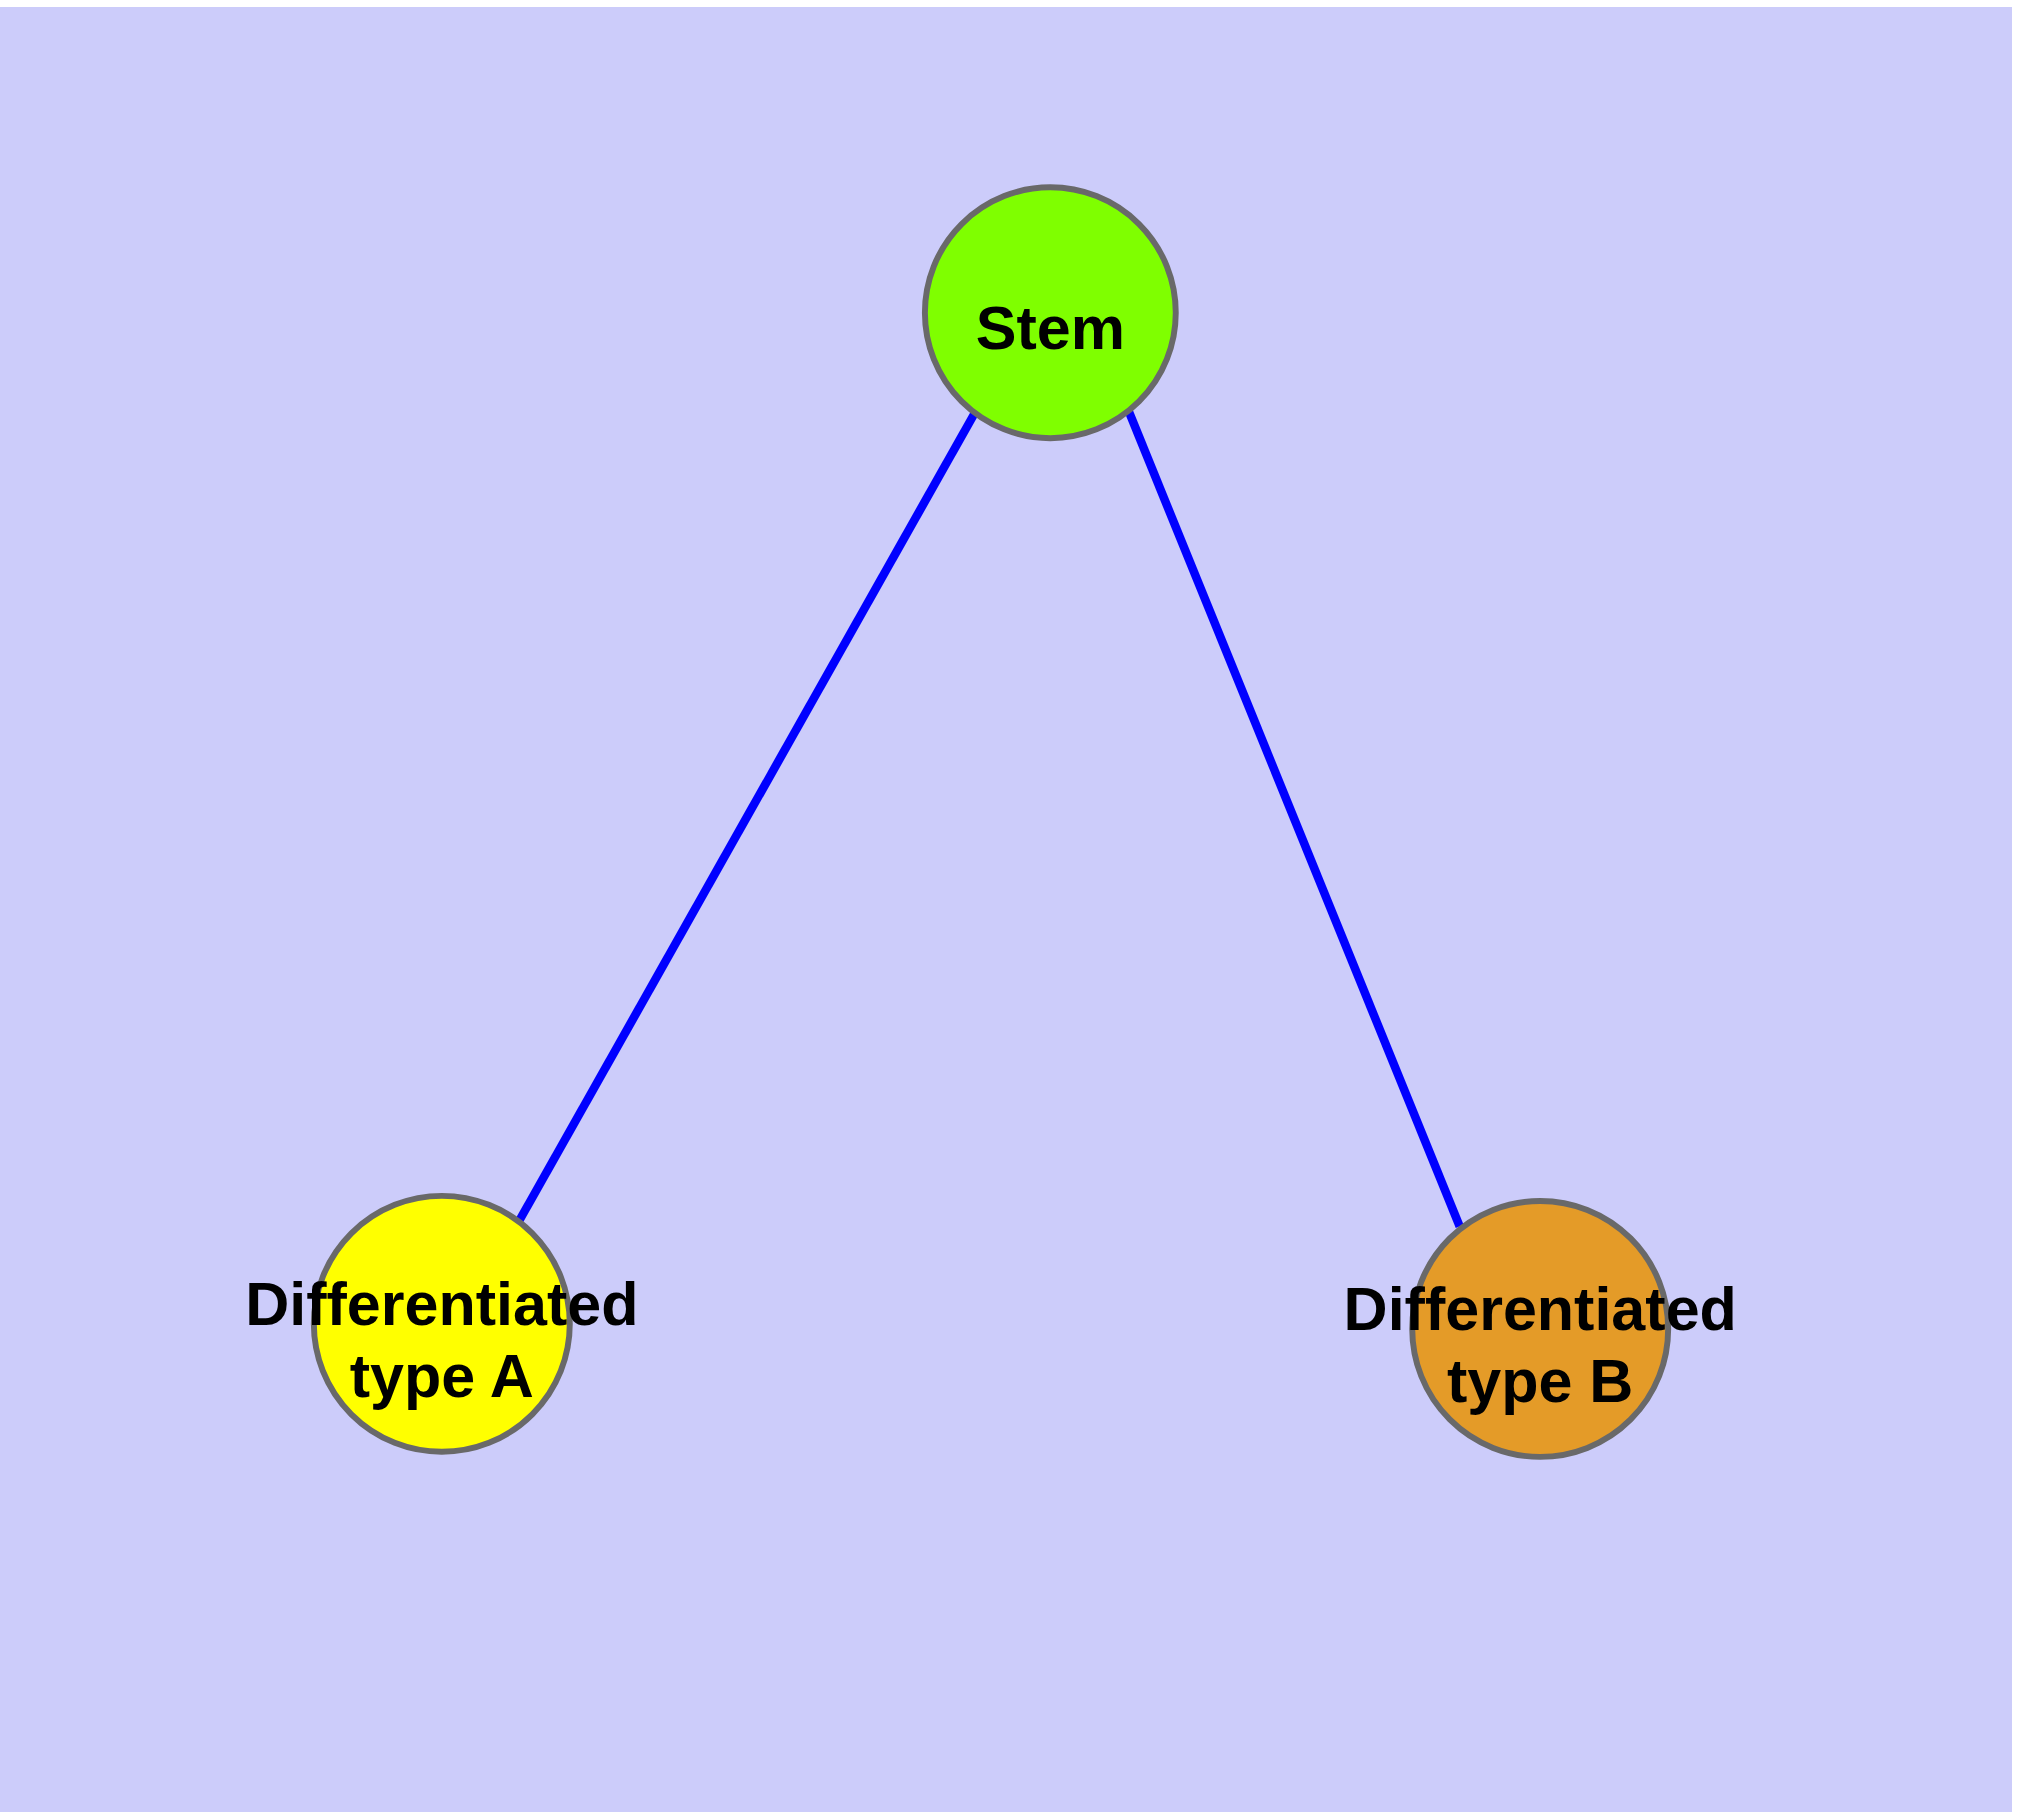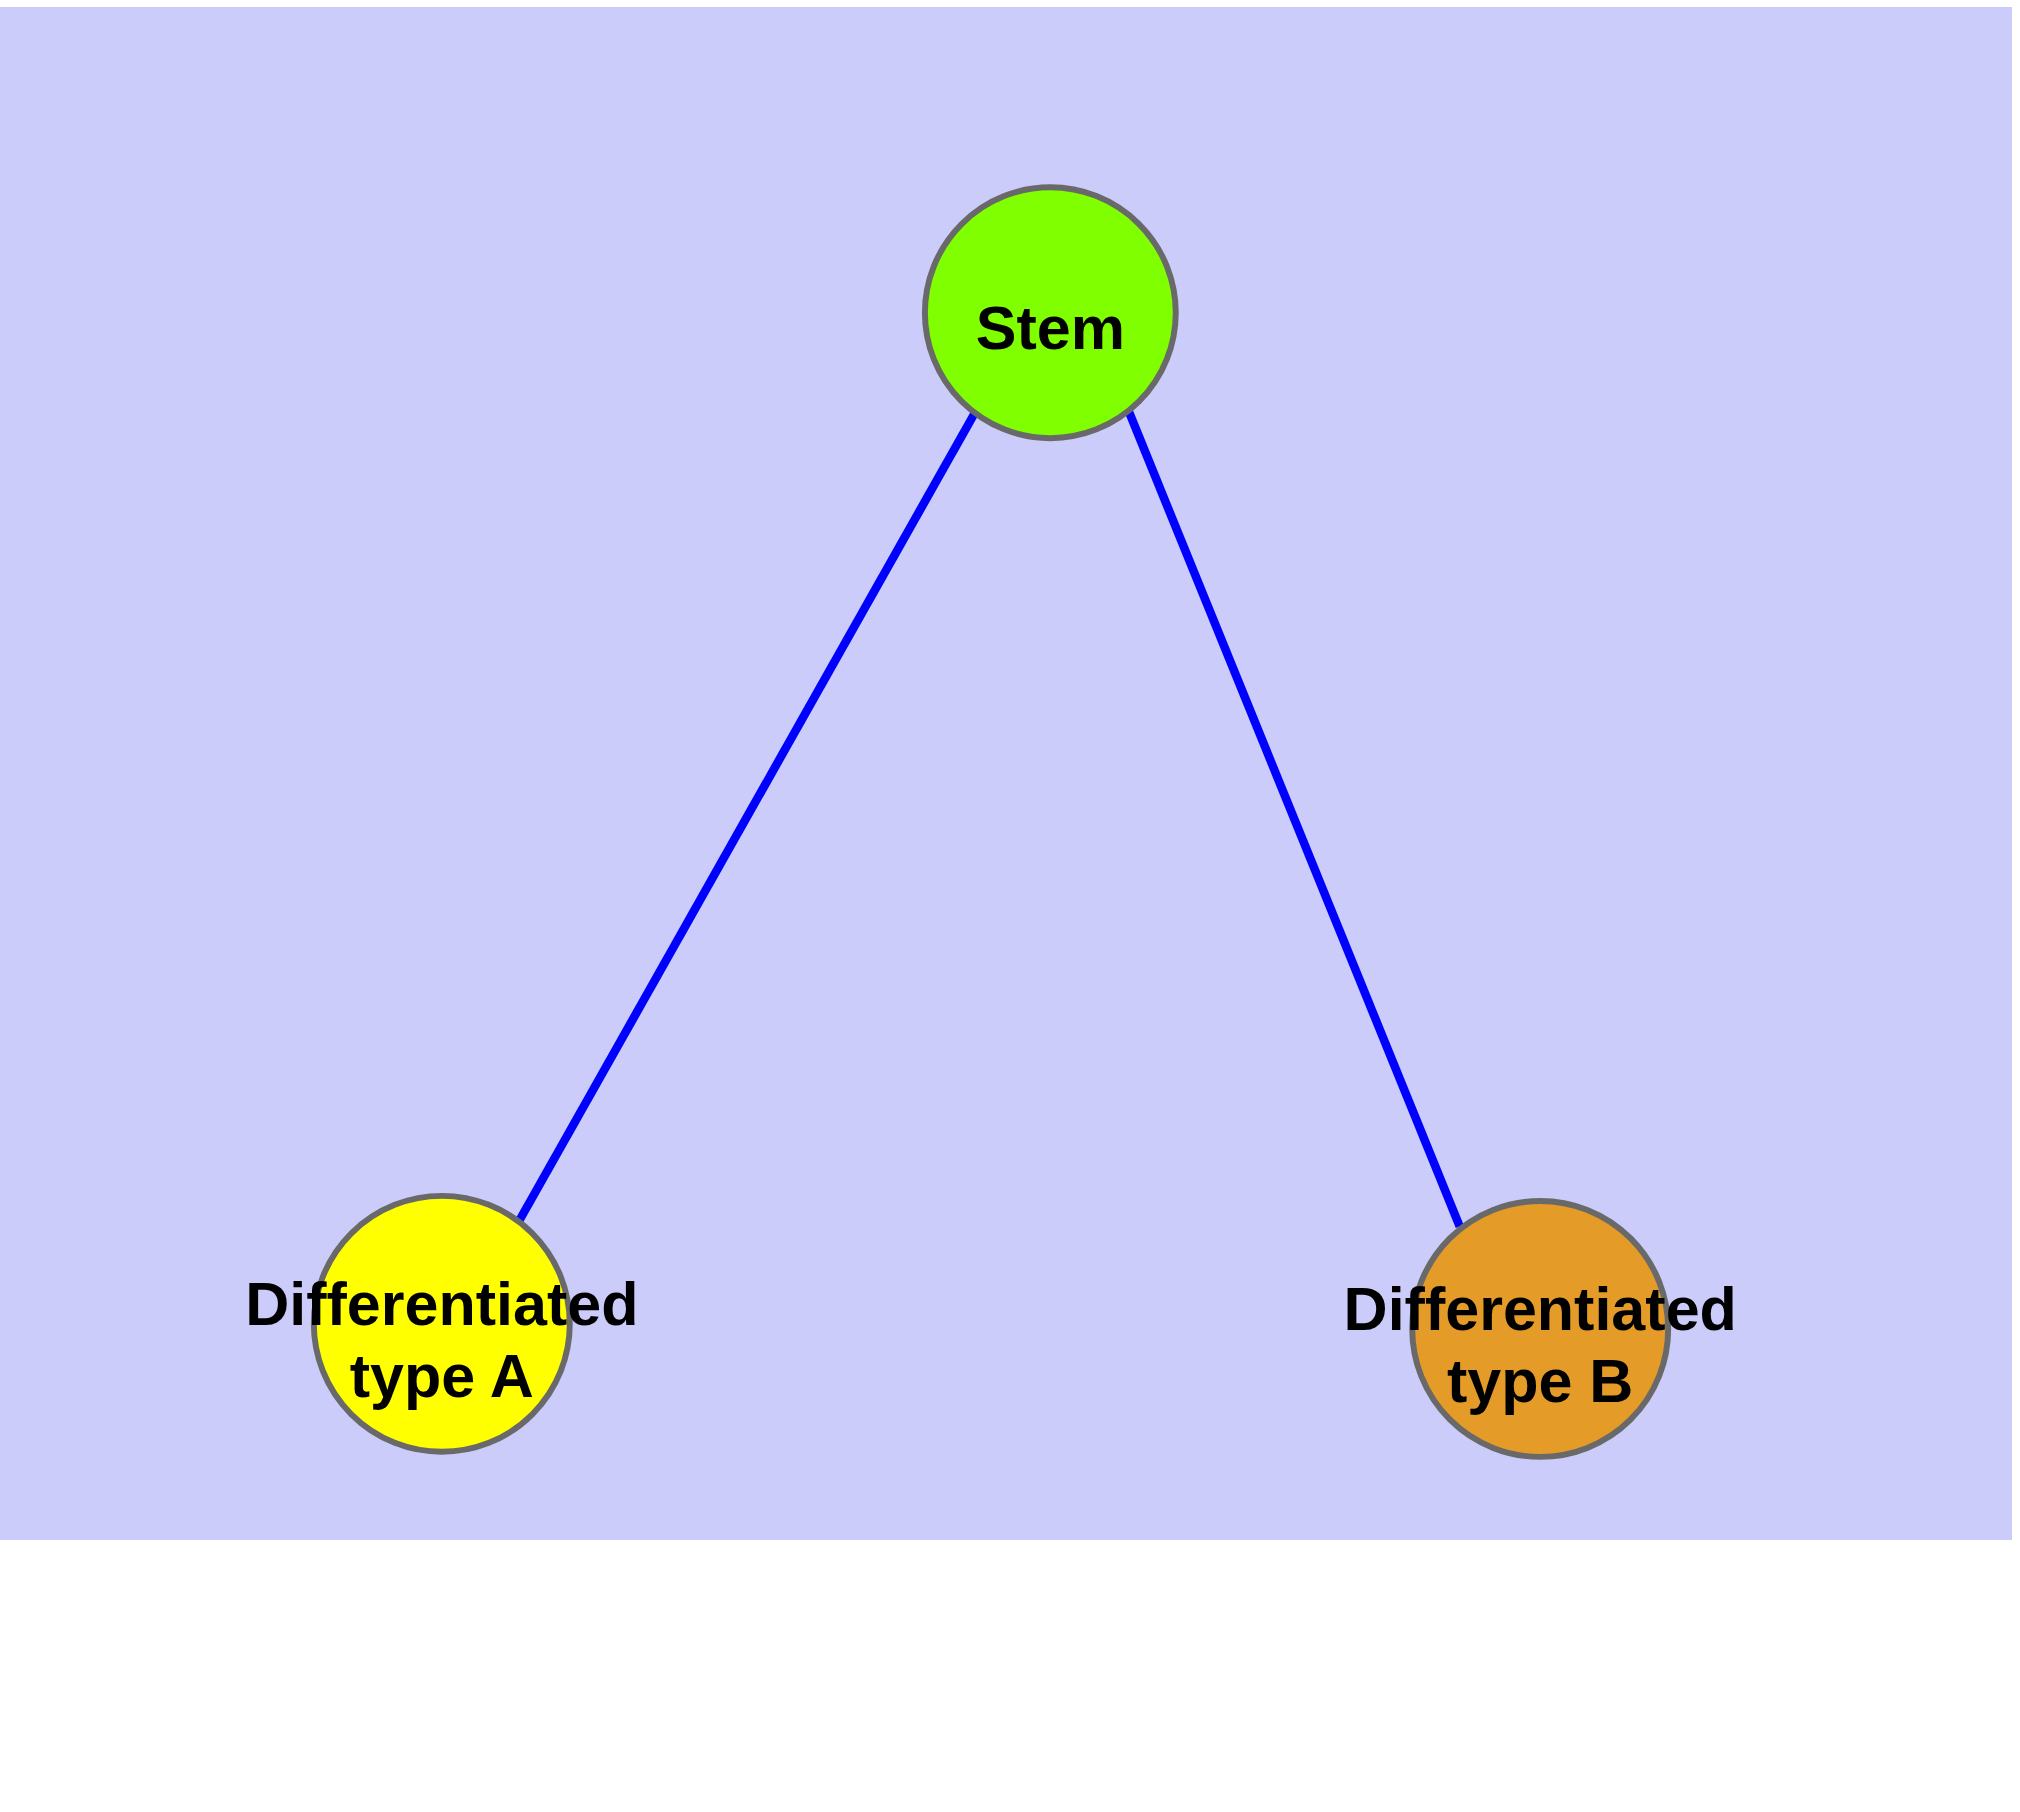--- a/index.html
+++ b/index.html
@@ -35,21 +35,21 @@
     font-weight: bold;
     fill: #000000;
     text-anchor: middle;
     dominant-baseline: middle;
     paint-order: normal;
   }
 </style>
 </head>
 <body>
 
-<div id="canvas" style="background: rgb(255, 255, 255); width: 2021px; height: 1540px;">
+<div id="canvas" style="background: rgb(255, 255, 255); width: 2021px; height: 1812px;">
 
   <div id="plot-bg" style="background: rgb(204, 204, 250);"></div>
 
   <svg id="graph-svg" viewBox="0 0 2384 2138" xmlns="http://www.w3.org/2000/svg">
 
     <g>
       <line id="edge-0" x1="1150" y1="487" x2="612" y2="1441" stroke="#0000ff" stroke-width="10" stroke-linecap="butt"></line>
       <line id="edge-1" x1="1331" y1="484" x2="1722" y2="1447" stroke="#0000ff" stroke-width="10" stroke-linecap="butt"></line>
     </g>
 

